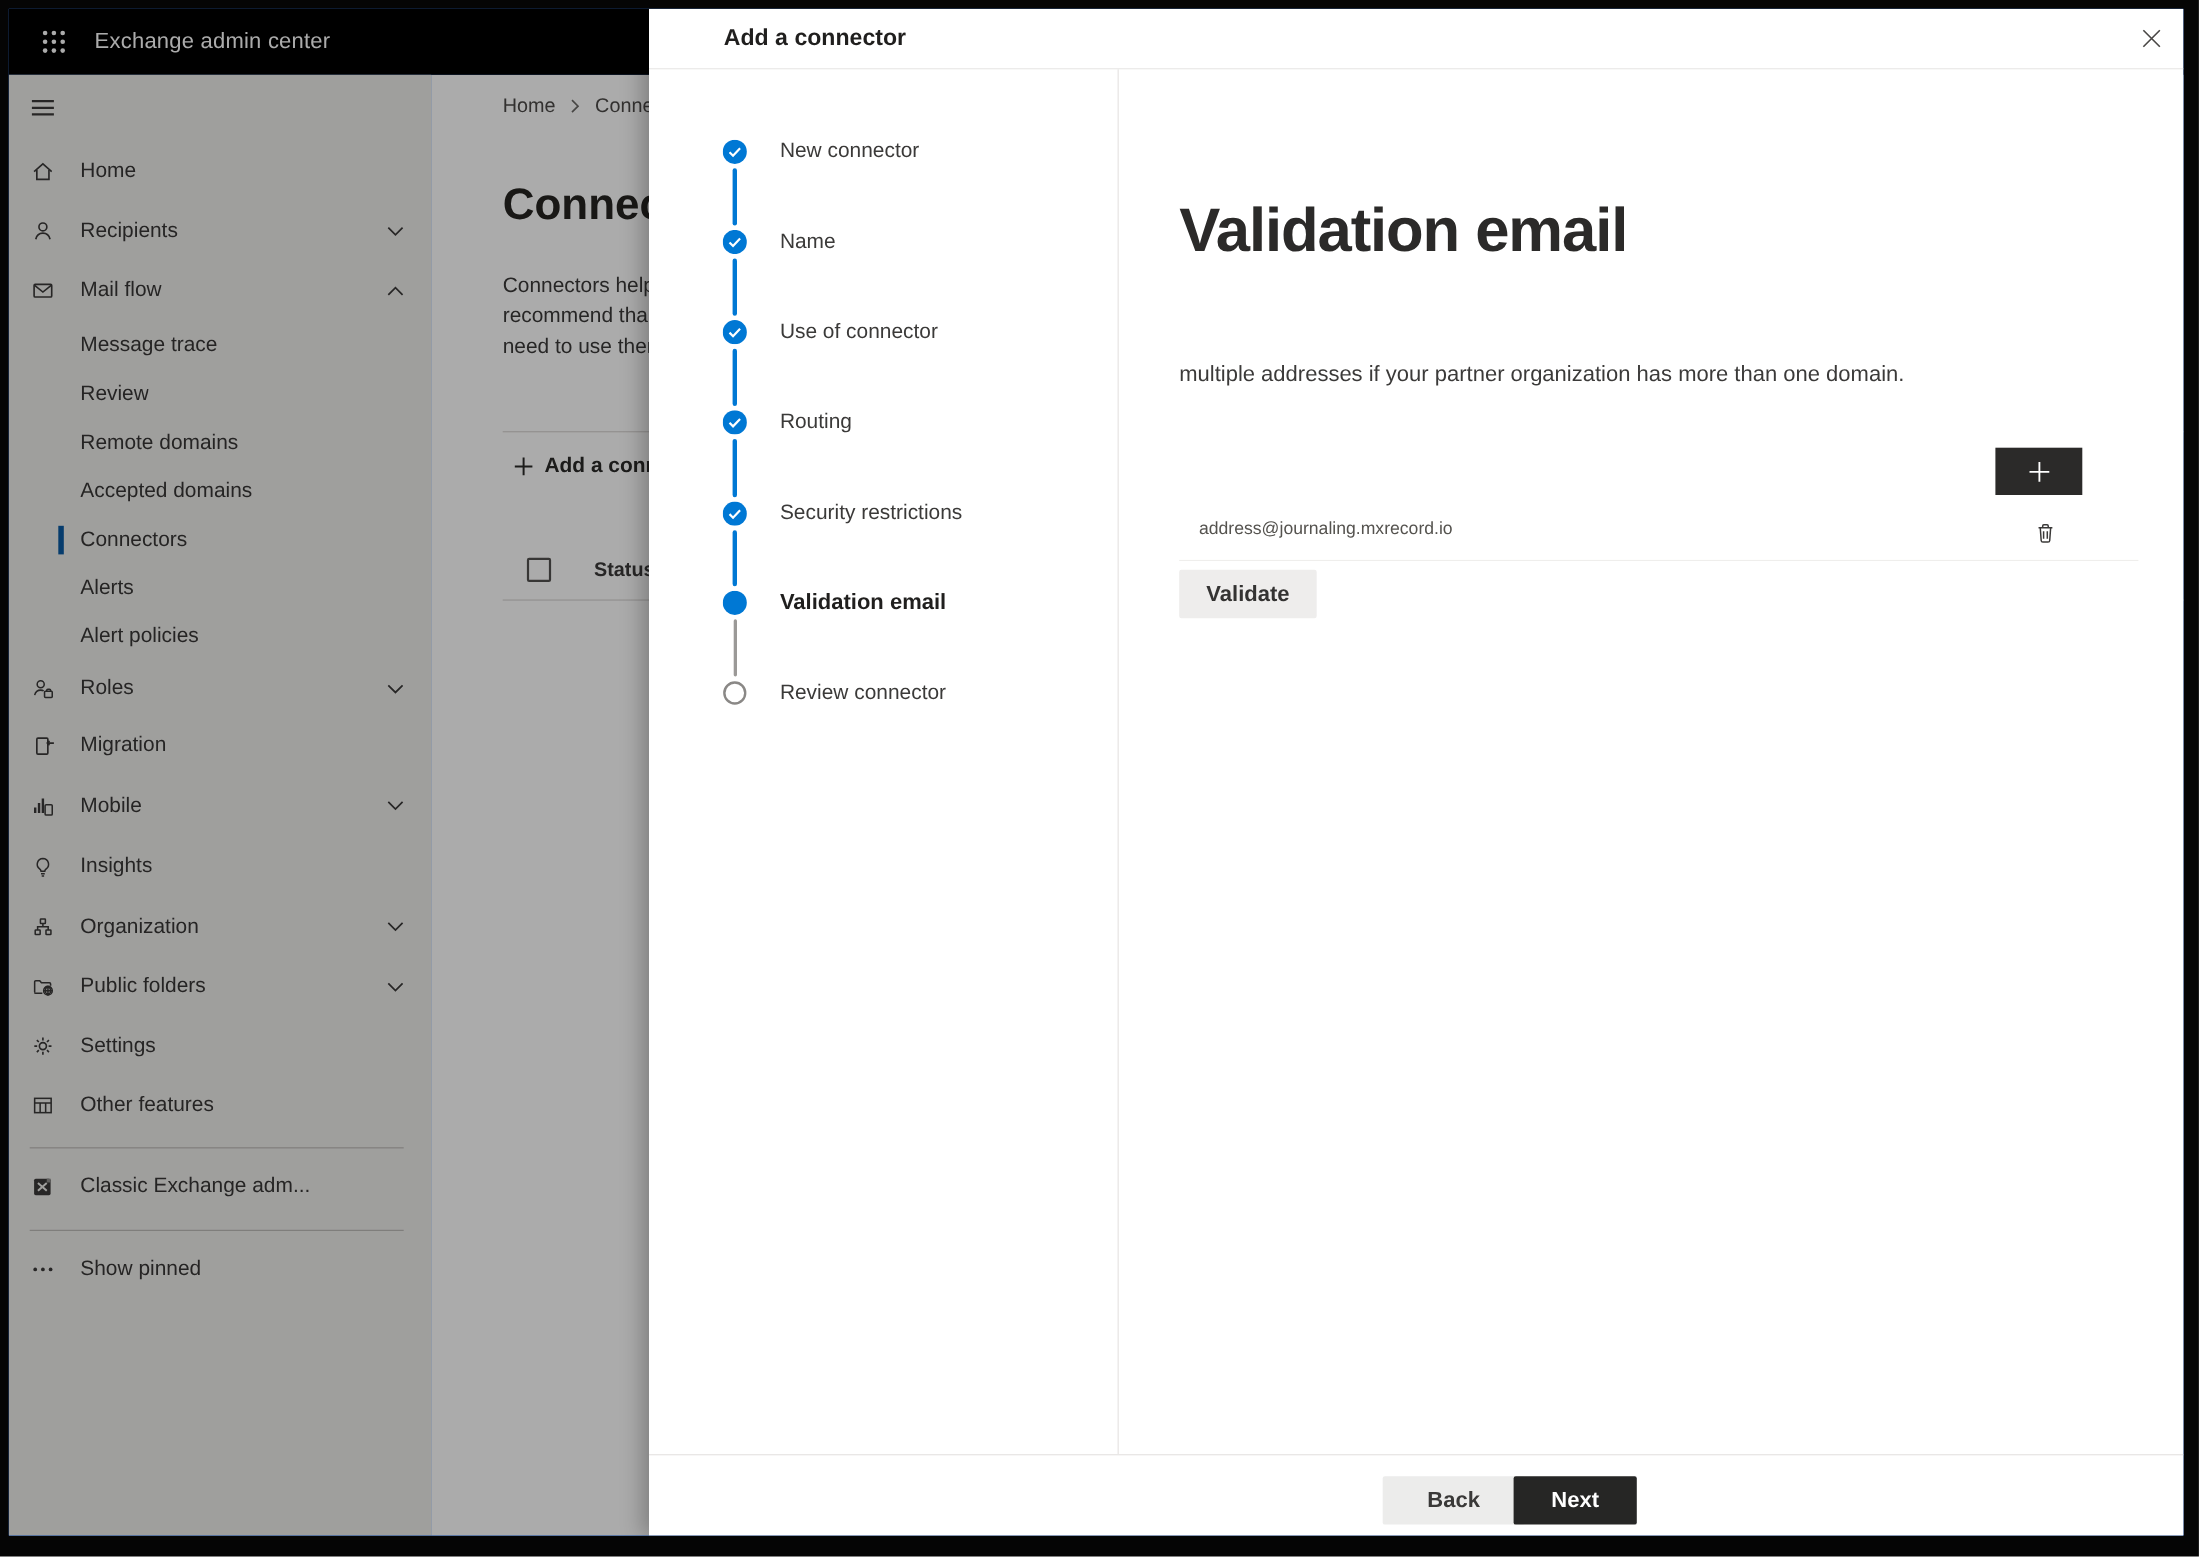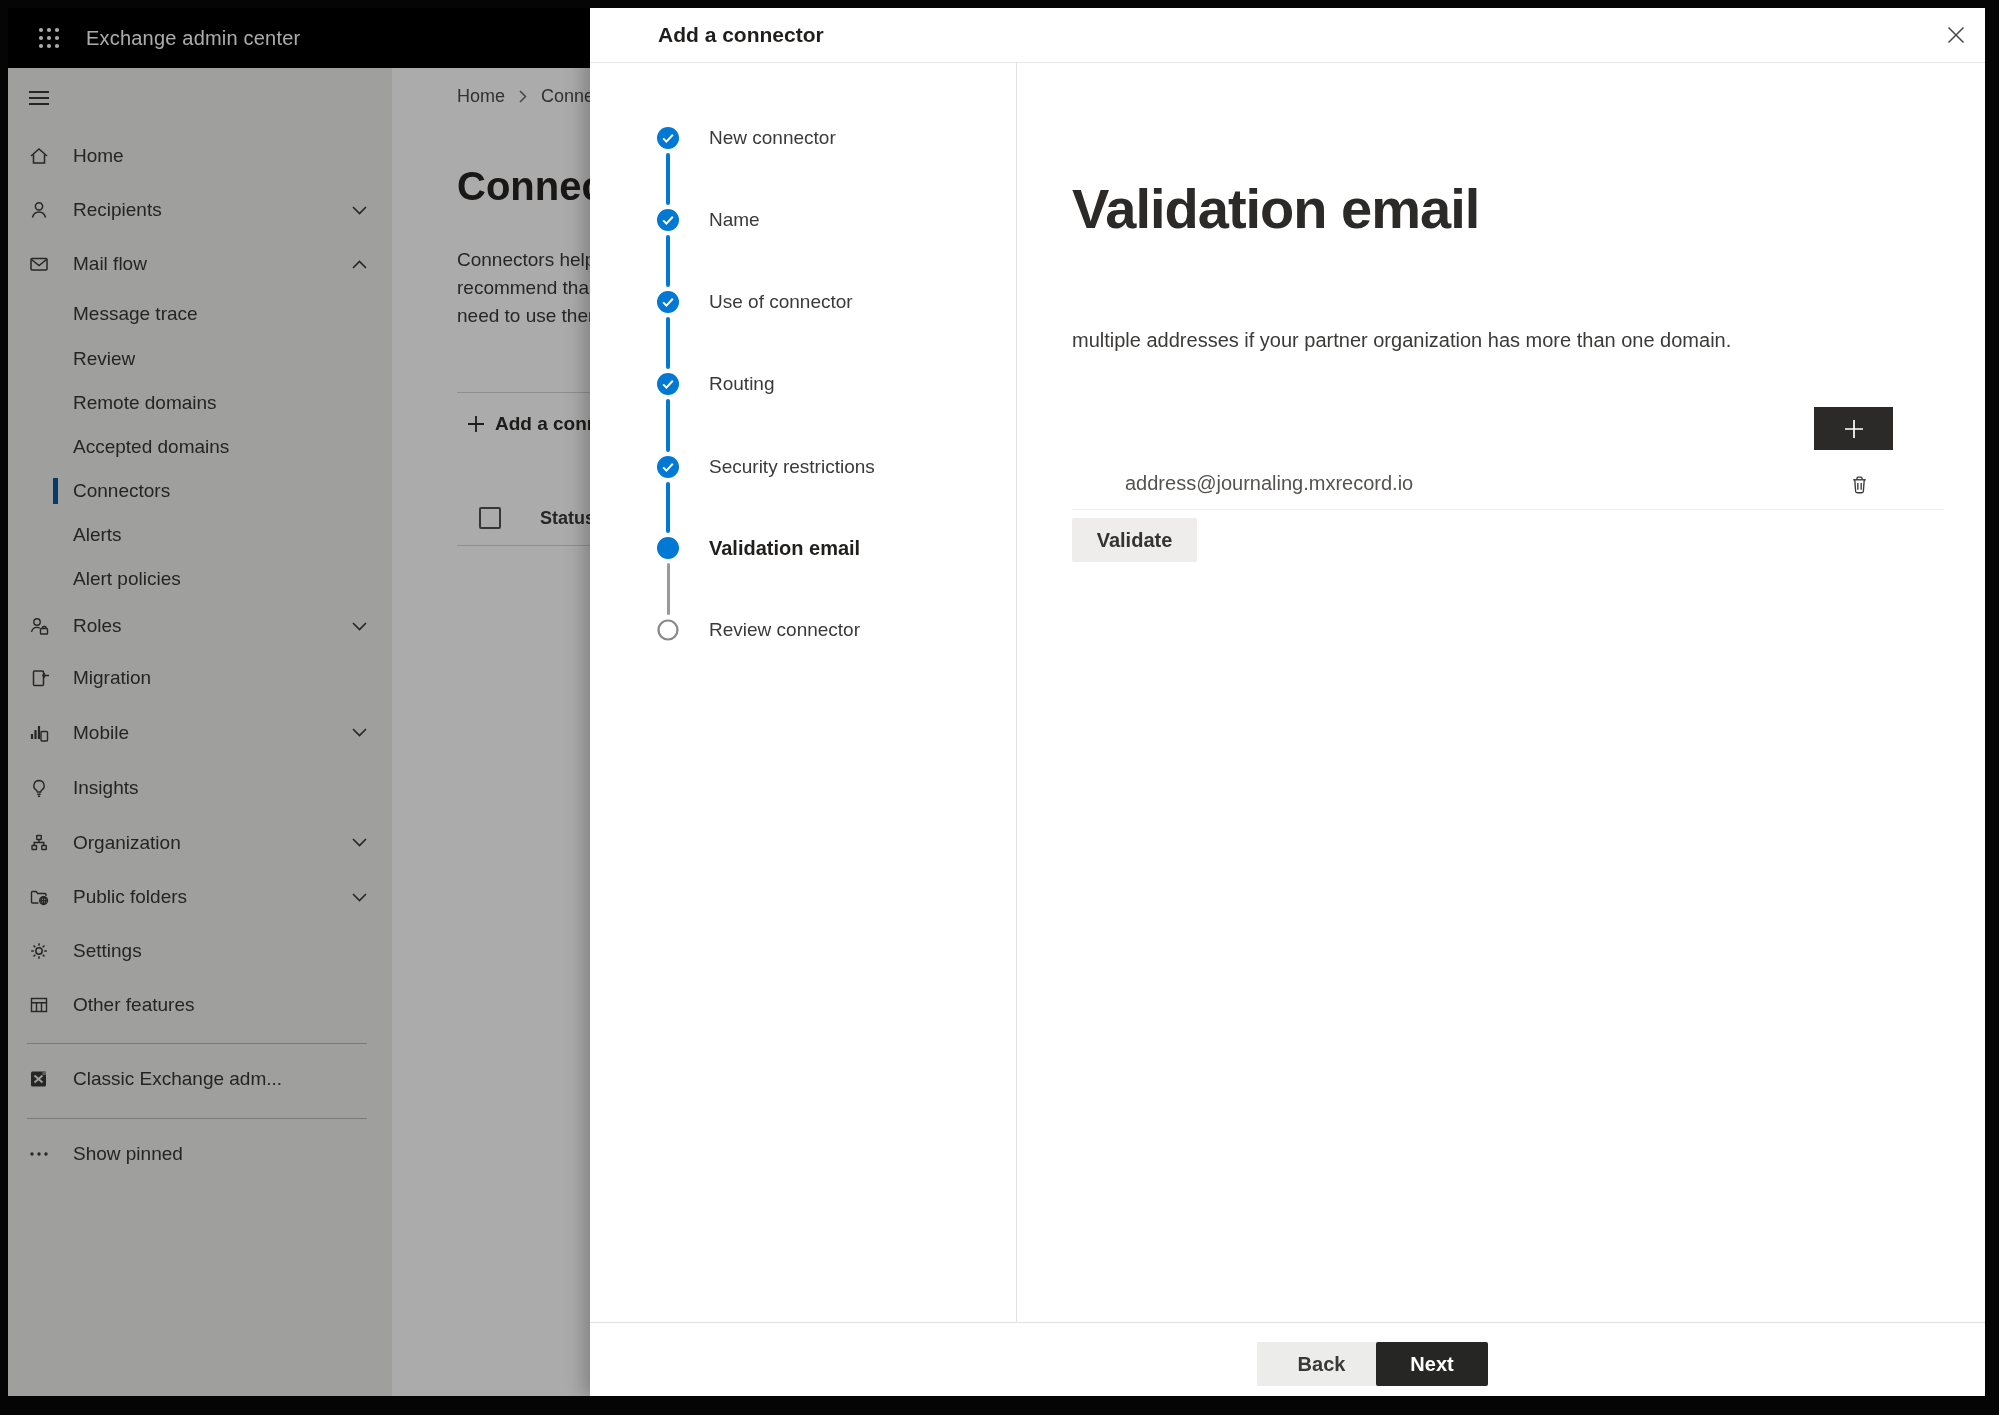--- a/index.html
+++ b/index.html
@@ -57,21 +57,21 @@
   .conn.gray{background:#9b9997;width:3px;left:77px;}
 
   
   .heading{position:absolute;left:482px;top:168px;font-size:56px;font-weight:bold;letter-spacing:-1px;color:#2b2a29;white-space:nowrap;}
   .desc{position:absolute;left:482px;top:319px;font-size:20px;line-height:27px;color:#3b3a39;white-space:nowrap;}
   .emailin{position:absolute;left:482px;top:399px;width:742px;height:43px;border:2px solid #2e2d2c;border-radius:0;
            box-sizing:border-box;font-family:"Liberation Sans",sans-serif;font-size:20px;color:#201f1e;padding:0 12px;outline:none;}
   .emailin::placeholder{color:#5f5d5b;opacity:1;}
   .plusbtn{position:absolute;left:1224px;top:399px;width:79px;height:43px;background:#2b2a29;border:none;display:flex;align-items:center;justify-content:center;cursor:pointer;}
   .erow{position:absolute;left:482px;top:453px;width:872px;height:49px;}
-  .eaddr{position:absolute;left:18px;top:11px;font-size:20px;color:#55534f;white-space:nowrap;margin-left:35px;}
+  .eaddr{position:absolute;left:18px;top:11px;font-size:16px;color:#55534f;white-space:nowrap;}
   .trash{position:absolute;right:73px;top:11px;width:24px;height:24px;display:flex;align-items:center;justify-content:center;cursor:pointer;color:#3b3a39;}
   .erowline{position:absolute;left:0;right:0;bottom:0;height:1px;background:#efeeec;}
   .validate{position:absolute;left:482px;top:510px;width:125px;height:44px;background:#eeedec;border:none;border-radius:2px;
             font-family:"Liberation Sans",sans-serif;font-size:20px;font-weight:bold;color:#343332;cursor:pointer;}
   .backbtn{position:absolute;left:667px;top:1334px;width:129px;height:44px;background:#ececeb;border:none;border-radius:2px;
            font-family:"Liberation Sans",sans-serif;font-size:20px;font-weight:bold;color:#3a3938;cursor:pointer;}
   .nextbtn{position:absolute;left:786px;top:1334px;width:112px;height:44px;background:#262625;border:none;border-radius:2px;
            font-family:"Liberation Sans",sans-serif;font-size:20px;font-weight:bold;color:#fff;cursor:pointer;}
 </style>
 </head>

